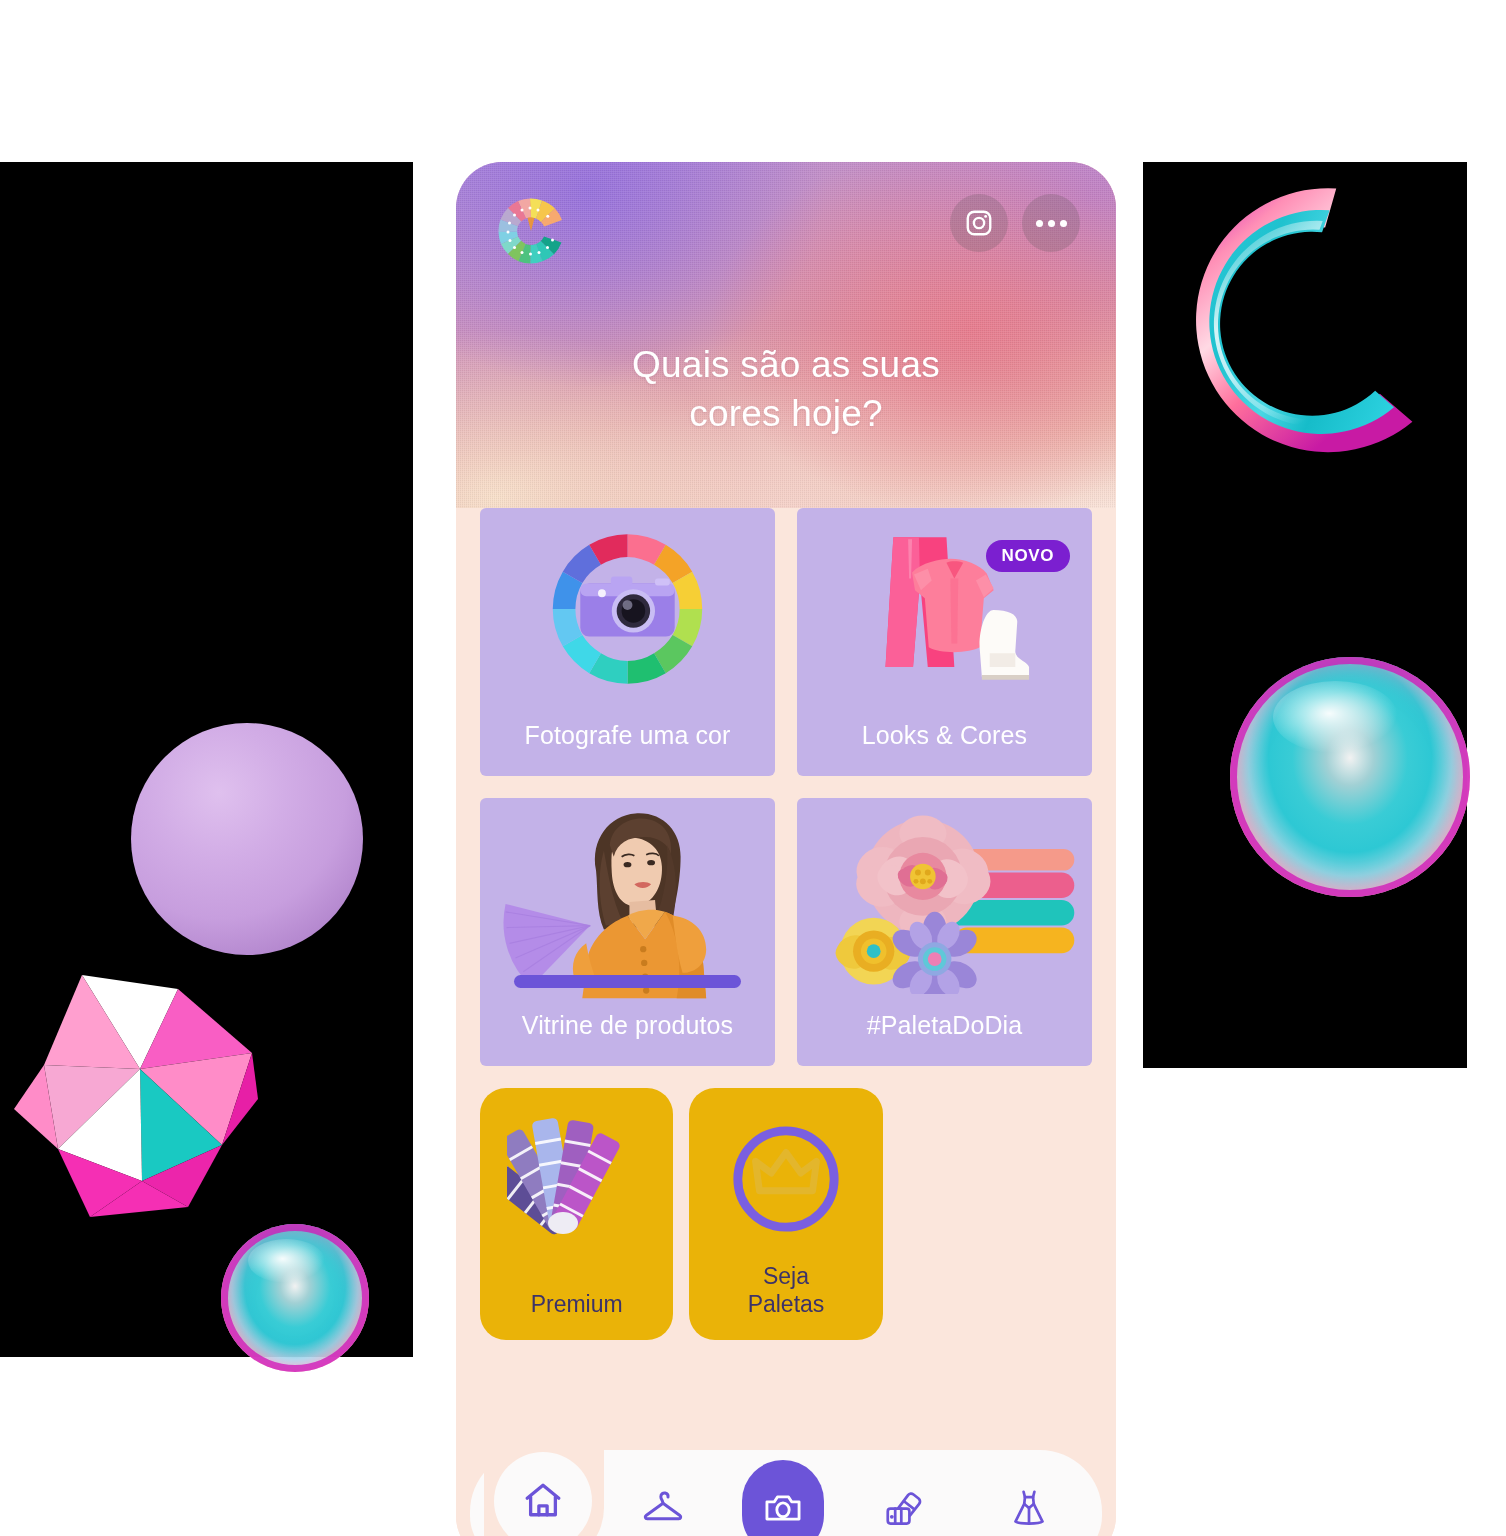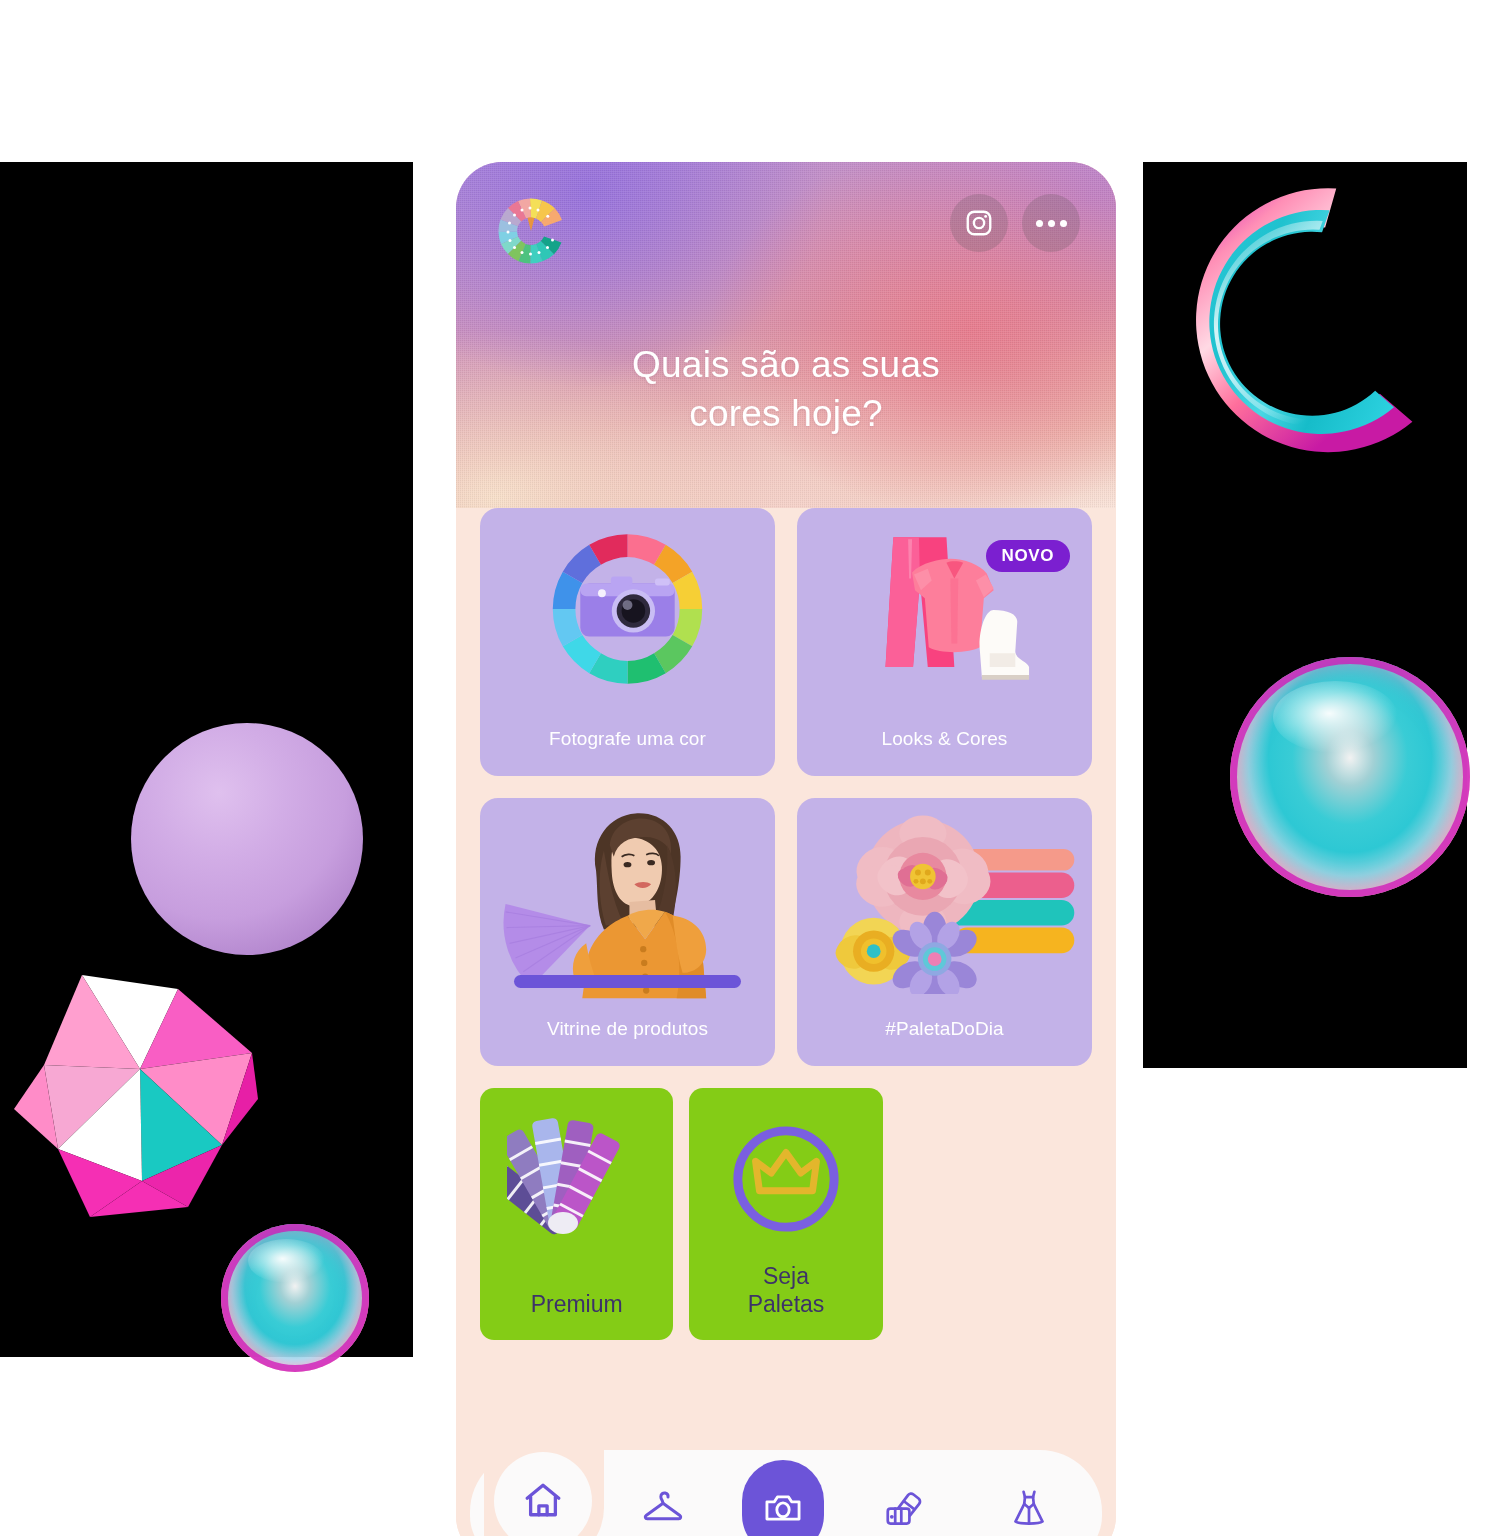--- a/index.html
+++ b/index.html
@@ -112,42 +112,42 @@
     position: relative; padding: 0 24px;
     background: #fbe6dc;
     margin-top: -4px;
   }
 
   .grid2 { display: grid; grid-template-columns: 1fr 1fr; gap: 22px; }
 
   .tile {
     position: relative;
     background: #c3b2e8;
-    border-radius: 18px;
+    border-radius: 6px;
     height: 268px;
     overflow: hidden;
     cursor: pointer;
   }
   .tile-art { position: absolute; left: 0; right: 0; top: 10px; height: 182px; }
   .tile-art svg, .tile-art > div { display: block; }
   .tile-label {
     position: absolute; left: 0; right: 0; bottom: 26px;
     text-align: center; color: #ffffff;
-    font-size: 19px; font-weight: 400; letter-spacing: .1px;
+    font-size: 25px; font-weight: 400; letter-spacing: .1px;
   }
   .badge-novo {
     position: absolute; right: 22px; top: 32px;
     background: #7b1fd0; color: #fff;
     font-size: 17px; font-weight: 700; letter-spacing: .6px;
     padding: 6px 16px; border-radius: 999px; z-index: 4;
   }
 
   .grid3 { display: grid; grid-template-columns: 1fr 1fr 1fr; gap: 16px; margin-top: 22px; }
   .mini {
-    background: #84cc16; border-radius: 14px;
+    background: #eab308; border-radius: 26px;
     height: 252px; position: relative; overflow: hidden; cursor: pointer;
   }
   .mini-art { position: absolute; left: 0; right: 0; top: 26px; height: 130px;
               display: flex; align-items: center; justify-content: center; }
   .mini-label {
     position: absolute; left: 8px; right: 8px; bottom: 22px;
     text-align: center; color: #3d3368; font-size: 23px; line-height: 1.22;
   }
 
   

